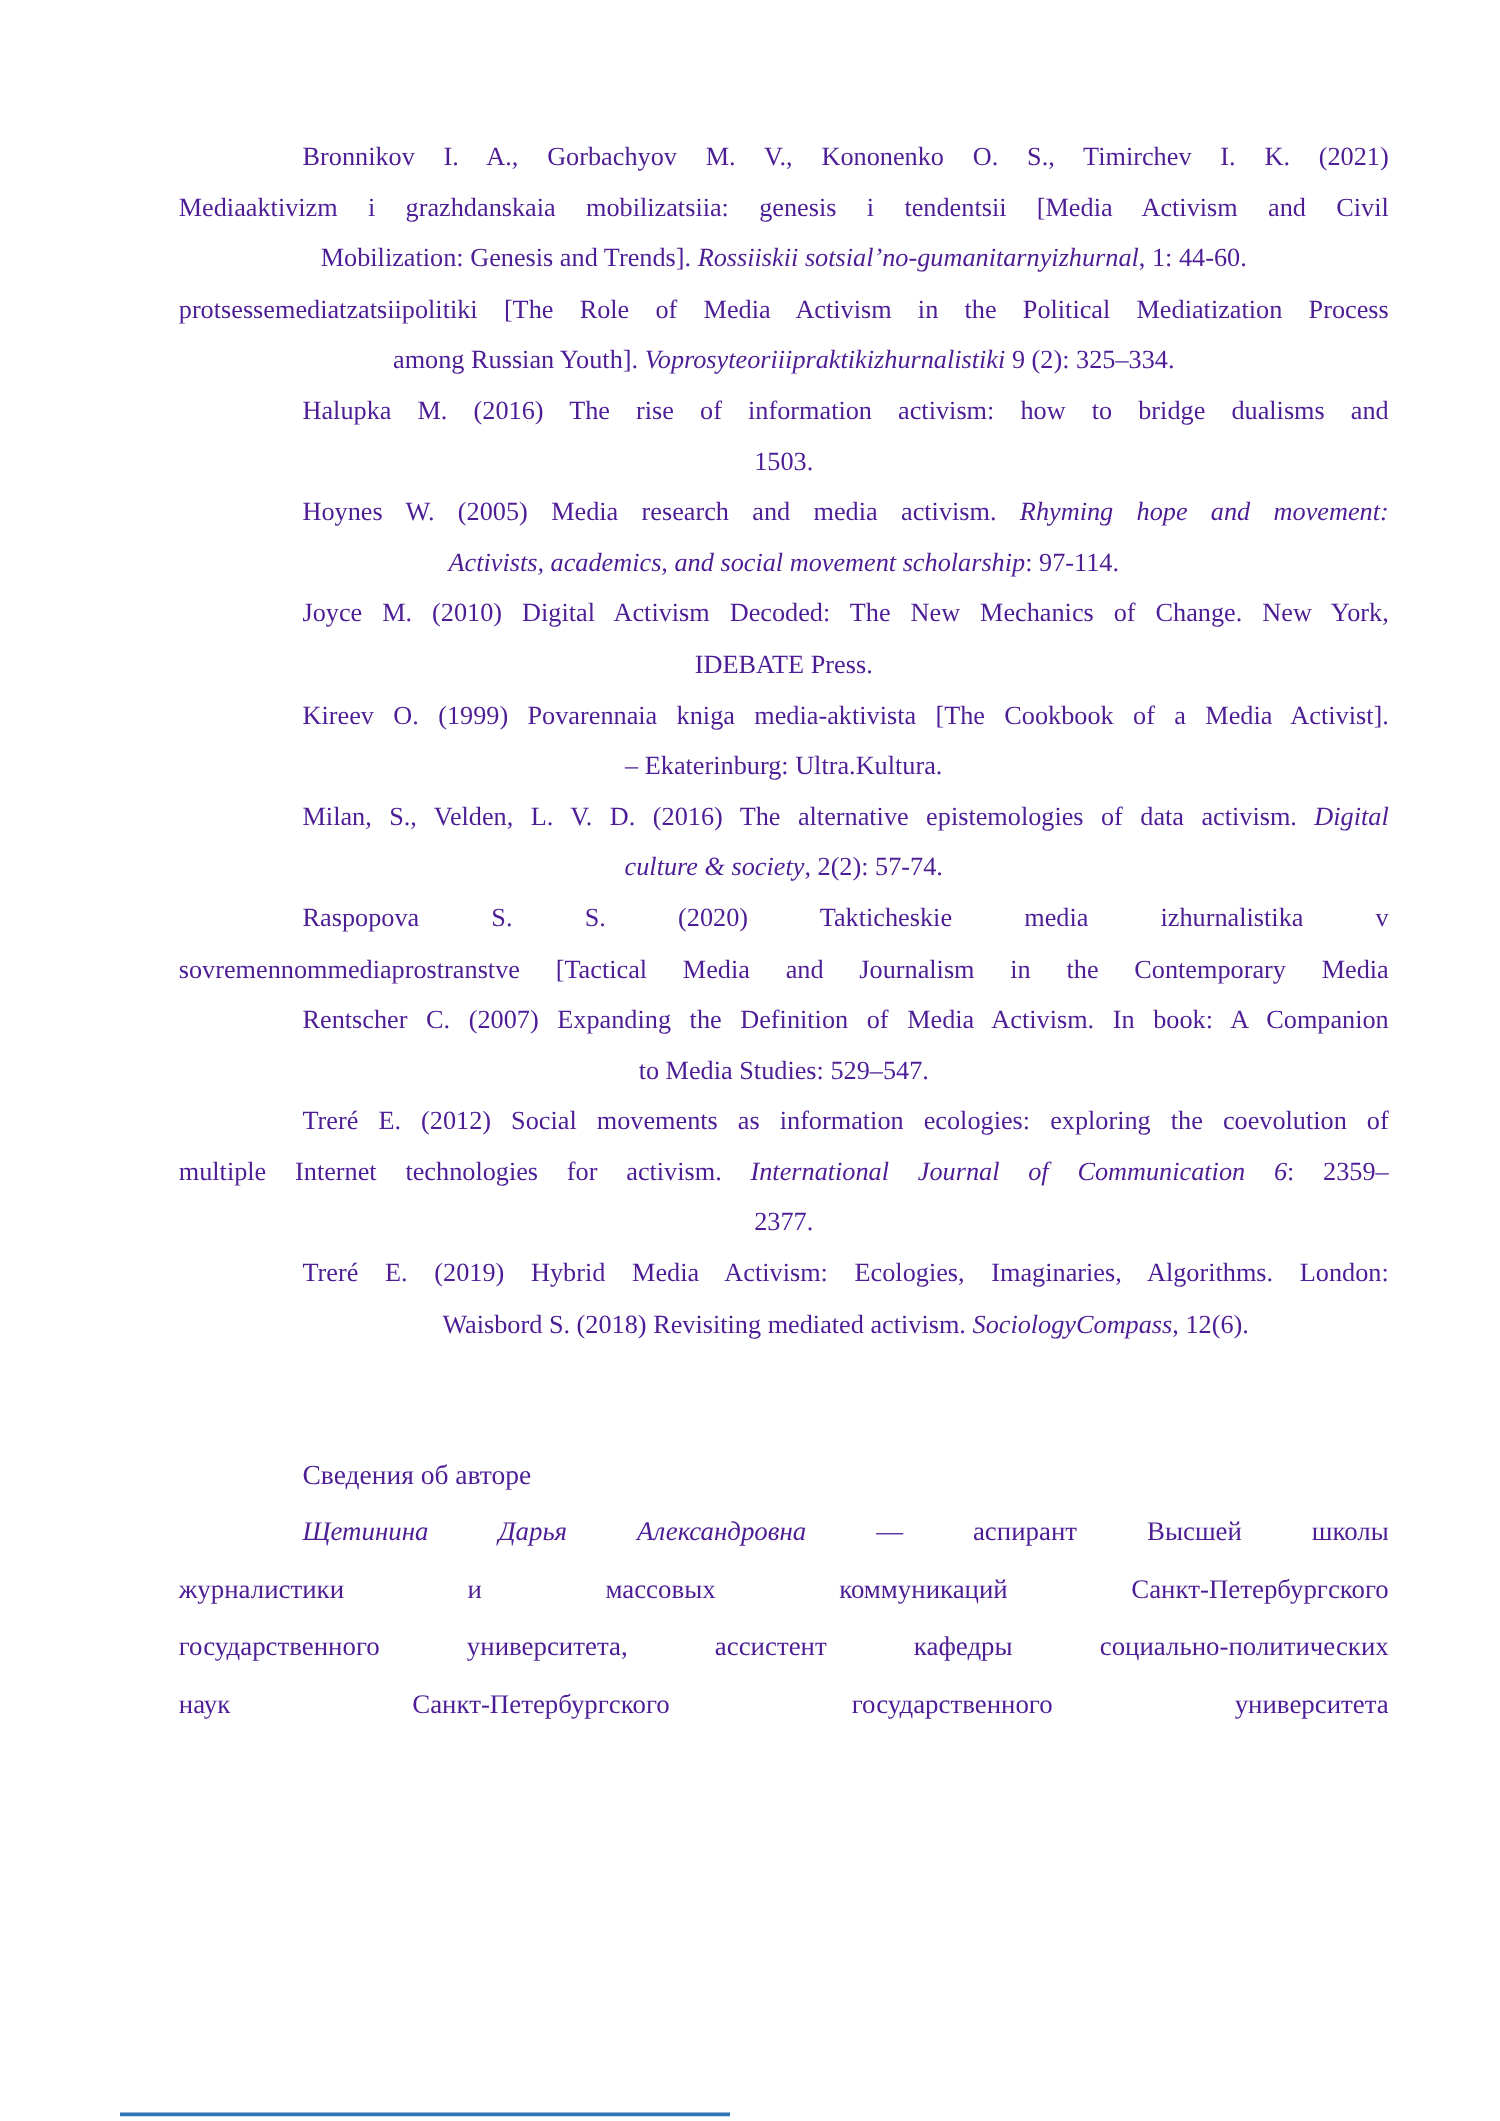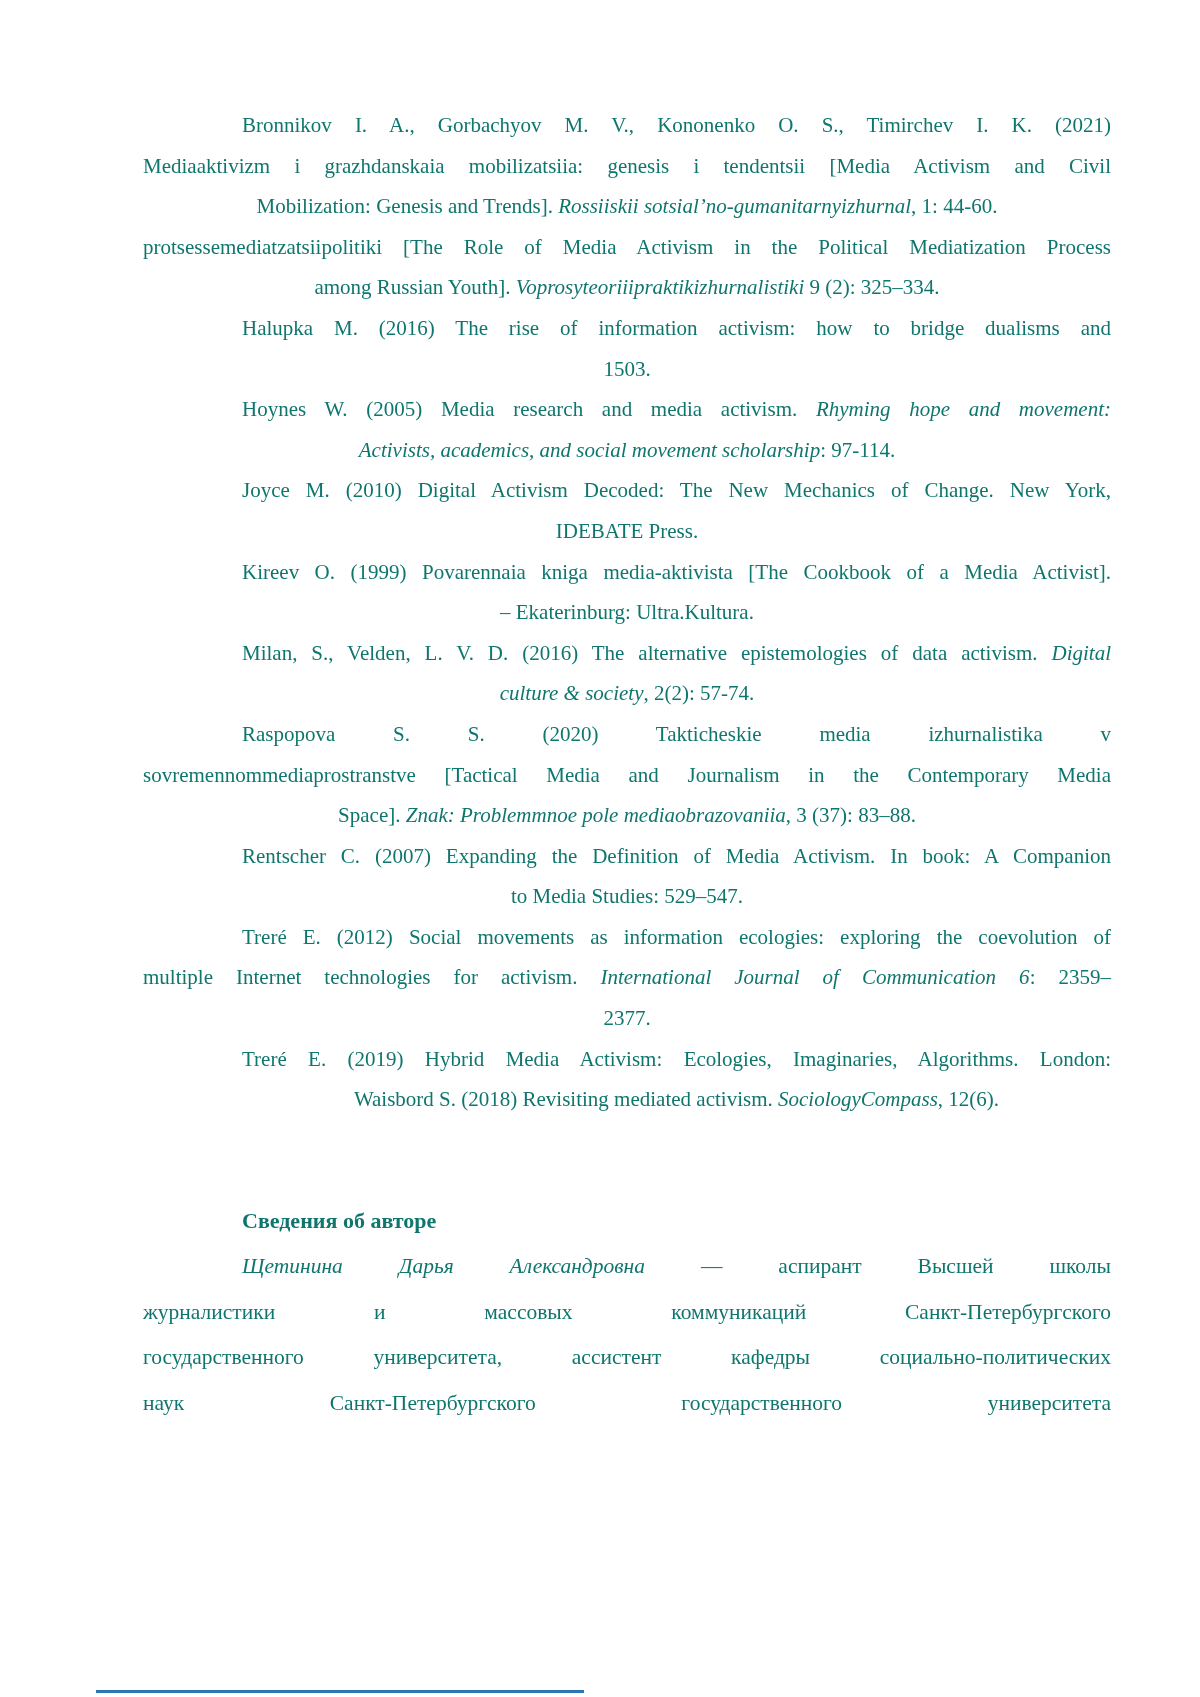--- a/index.html
+++ b/index.html
@@ -2,21 +2,21 @@
 <html><head>
 <meta charset="utf-8">
 <style>
   html, body { margin: 0; padding: 0; background: #e8e8e8; }
   .page {
     position: relative;
     width: 1200px;
     height: 1697px;
     background: #ffffff;
     font-family: "Liberation Serif", "DejaVu Serif", serif;
-    color: #0f766e;
+    color: #4c1d95;
     overflow: hidden;
   }
   .content {
     position: absolute;
     left: 143px;
     top: 105px;
     width: 968px;
   }
   .line {
     font-size: 21px;
@@ -26,21 +26,21 @@
   }
   .line.j {
     text-align: justify;
     text-align-last: justify;
     text-justify: inter-word;
   }
   .line.ind { text-indent: 99px; }
   .it { font-style: italic; }
   .author-heading {
     font-size: 22px;
-    font-weight: bold;
+    font-weight: normal;
     line-height: 46px;
     margin: 0;
     margin-top: 78px;
     text-indent: 99px;
   }
   .author .line {
     font-size: 21.5px;
     line-height: 45.8px;
   }
   .footer-divider {
@@ -67,21 +67,20 @@
         <div class="line j ind"><span>Hoynes W. (2005) Media research and media activism. </span><span class="it">Rhyming hope and movement:</span></div>
         <div class="line"><span class="it">Activists, academics, and social movement scholarship</span><span>: 97-114.</span></div>
         <div class="line j ind"><span>Joyce M. (2010) Digital Activism Decoded: The New Mechanics of Change. New York,</span></div>
         <div class="line"><span>IDEBATE Press.</span></div>
         <div class="line j ind"><span>Kireev O. (1999) Povarennaia kniga media-aktivista [The Cookbook of a Media Activist].</span></div>
         <div class="line"><span>– Ekaterinburg: Ultra.Kultura.</span></div>
         <div class="line j ind"><span>Milan, S., Velden, L. V. D. (2016) The alternative epistemologies of data activism. </span><span class="it">Digital</span></div>
         <div class="line"><span class="it">culture &amp; society</span><span>, 2(2): 57-74.</span></div>
         <div class="line j ind"><span>Raspopova S. S. (2020) Takticheskie media izhurnalistika v</span></div>
         <div class="line j"><span>sovremennommediaprostranstve [Tactical Media and Journalism in the Contemporary Media</span></div>
-        <div class="line"><span>Space]. </span><span class="it">Znak: Problemmnoe pole mediaobrazovaniia</span><span>, 3 (37): 83–88.</span></div>
         <div class="line j ind"><span>Rentscher C. (2007) Expanding the Definition of Media Activism. In book: A Companion</span></div>
         <div class="line"><span>to Media Studies: 529–547.</span></div>
         <div class="line j ind"><span>Treré E. (2012) Social movements as information ecologies: exploring the coevolution of</span></div>
         <div class="line j"><span>multiple Internet technologies for activism. </span><span class="it">International Journal of Communication 6</span><span>: 2359–</span></div>
         <div class="line"><span>2377.</span></div>
         <div class="line j ind"><span>Treré E. (2019) Hybrid Media Activism: Ecologies, Imaginaries, Algorithms. London:</span></div>
         <div class="line ind"><span>Waisbord S. (2018) Revisiting mediated activism. </span><span class="it">SociologyCompass</span><span>, 12(6).</span></div>
       </div>
     <h2 class="author-heading">Сведения об авторе</h2>
     <div class="author">

